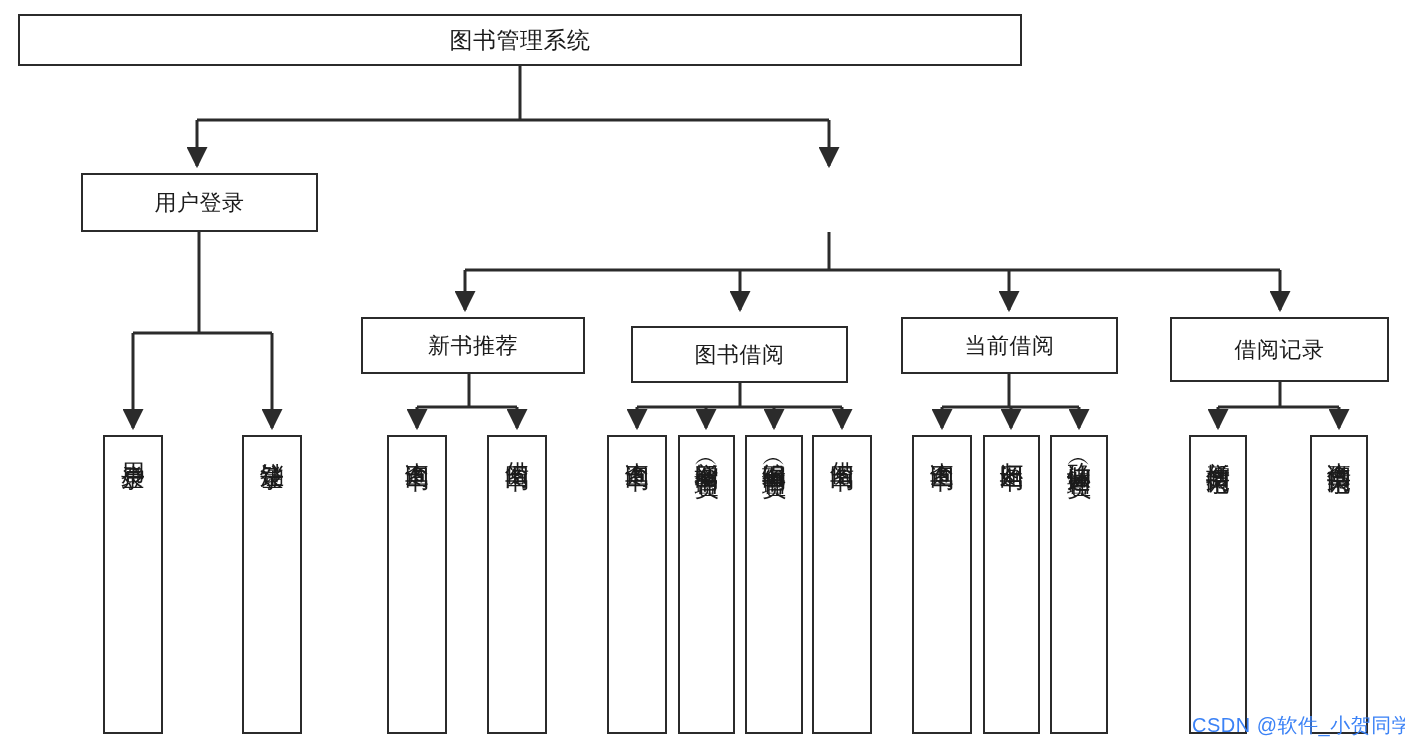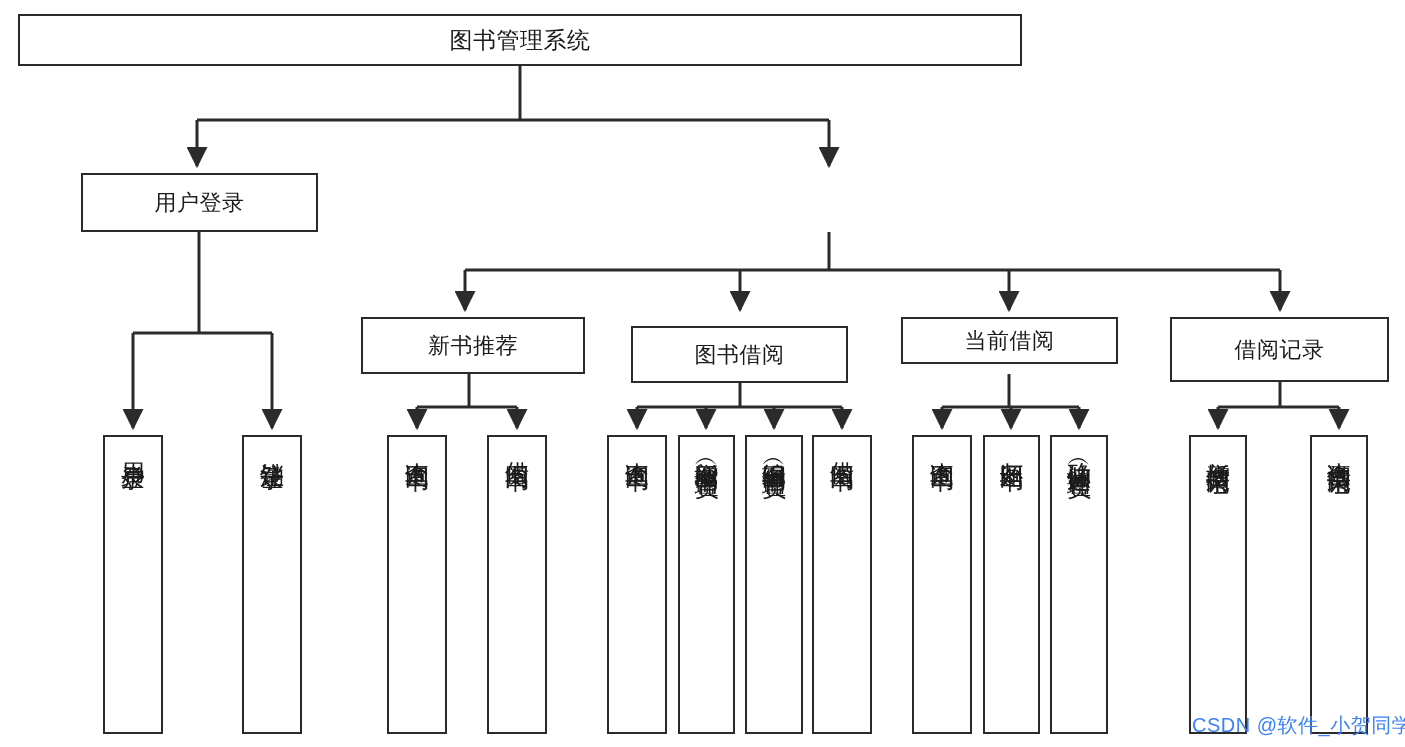--- a/index.html
+++ b/index.html
@@ -151,21 +151,21 @@
   <div class="node-box horizontal" style="left:81px; top:173px; width:237px; height:59px;">
     <span class="node-label">用户登录</span>
   </div>
 
   <div class="node-box horizontal" style="left:361px; top:317px; width:224px; height:57px;">
     <span class="node-label">新书推荐</span>
   </div>
   <div class="node-box horizontal" style="left:631px; top:317px; width:217px; height:57px;margin-top:9px;">
     <span class="node-label">图书借阅</span>
   </div>
-  <div class="node-box horizontal" style="left:901px; top:317px; width:217px; height:47px;">
+  <div class="node-box horizontal" style="left:901px; top:317px; width:217px; height:57px;">
     <span class="node-label">当前借阅</span>
   </div>
   <div class="node-box horizontal" style="left:1170px; top:317px; width:219px; height:65px;">
     <span class="node-label">借阅记录</span>
   </div>
 
   <div class="node-box vertical" style="left:103px; top:435px; width:60px; height:299px;">
     <span class="node-label">用户登录</span>
   </div>
   <div class="node-box vertical" style="left:242px; top:435px; width:60px; height:299px;">

